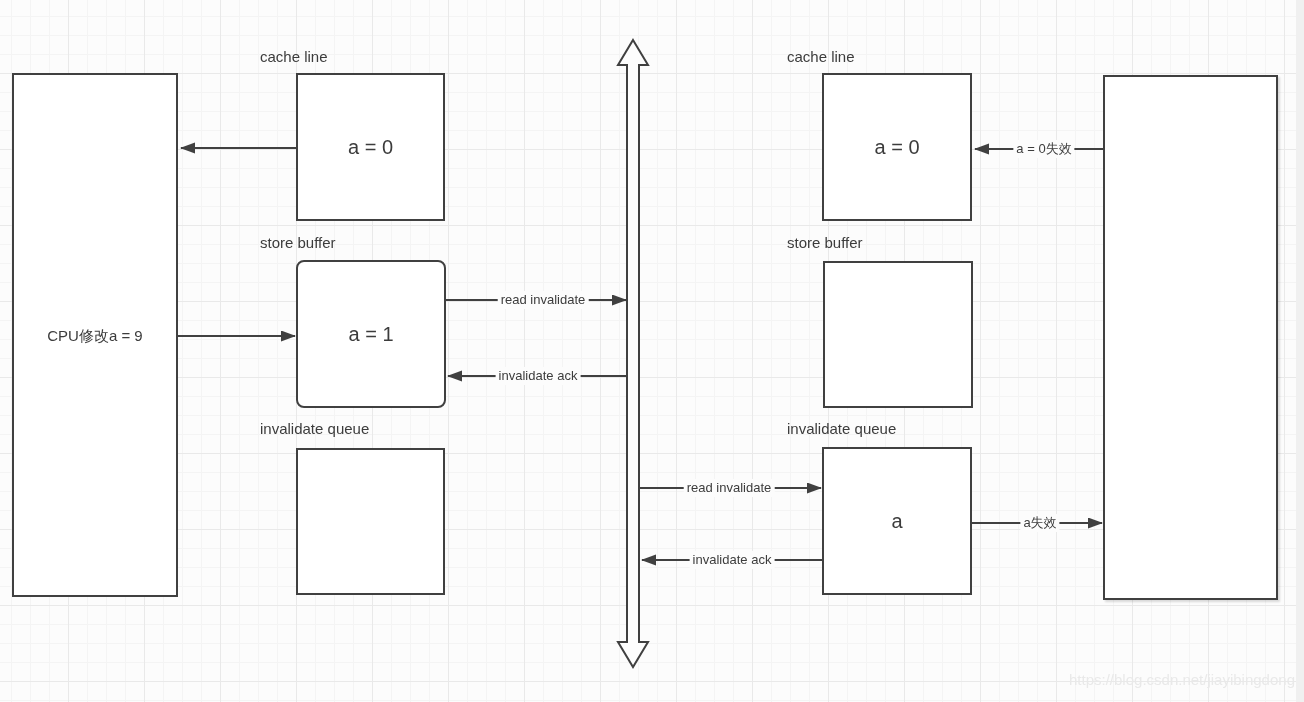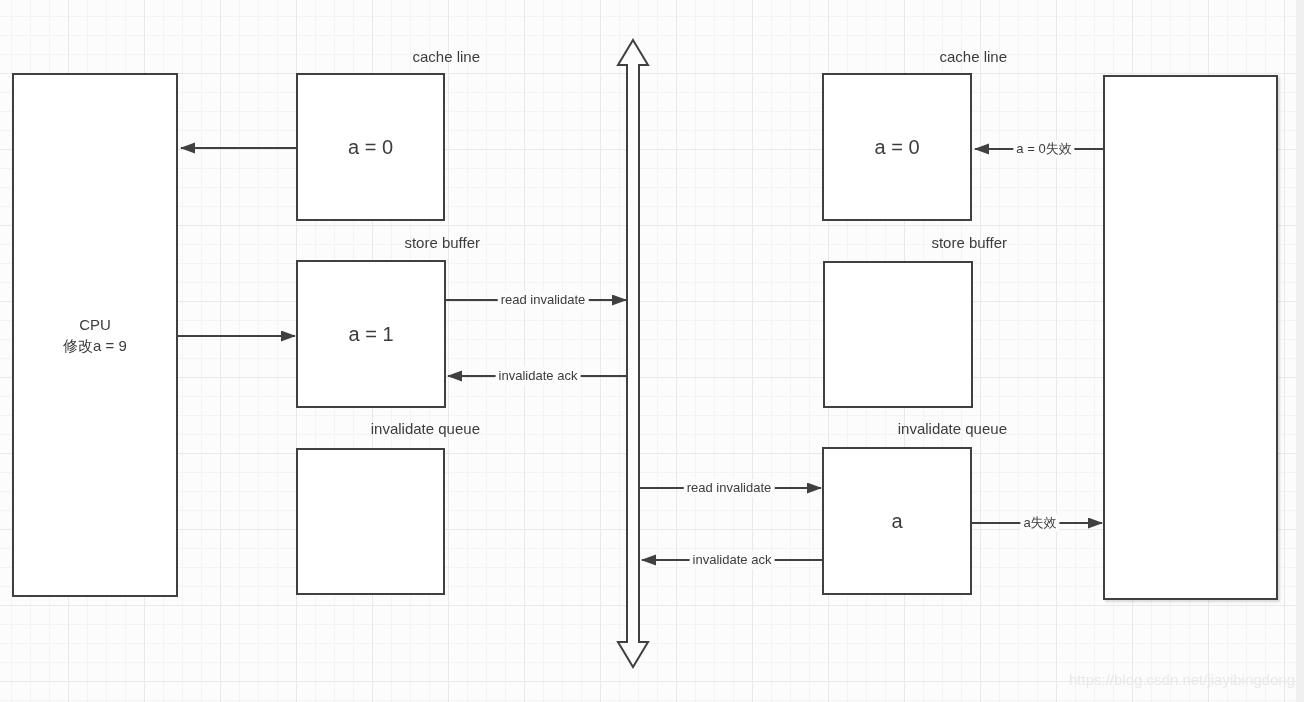--- a/index.html
+++ b/index.html
@@ -30,39 +30,39 @@
     box-sizing: border-box;
     background: #ffffff;
     border: 2px solid #404040;
     display: flex;
     align-items: center;
     justify-content: center;
     text-align: center;
     color: #3c3c3c;
     font-size: 20px;
   }
-  .box.tall { flex-direction: column; font-size: 15px; line-height: 21px; }
+  .box.tall { flex-direction: row; font-size: 15px; line-height: 21px; }
   .box.shadowed { box-shadow: 2px 2px 2px rgba(0,0,0,0.14); }
 
   .cpu-left   { left: 12px;   top: 73px; width: 166px; height: 524px; }
   .cpu-right  { left: 1103px; top: 75px; width: 175px; height: 525px; }
 
   .l-cache    { left: 296px; top: 73px;  width: 149px; height: 148px; }
-  .l-store    { left: 296px; top: 260px; width: 150px; height: 148px; }
+  .l-store    { left: 296px; top: 260px; width: 150px; height: 148px; border-radius: 8px; }
   .l-invq     { left: 296px; top: 448px; width: 149px; height: 147px; }
 
   .r-cache    { left: 822px; top: 73px;  width: 150px; height: 148px; }
   .r-store    { left: 823px; top: 261px; width: 150px; height: 147px; }
   .r-invq     { left: 822px; top: 447px; width: 150px; height: 148px; }
 
   .box-title {
     position: absolute;
     width: 220px;
     transform: translateX(-50%);
-    text-align: right;
+    text-align: left;
     color: #3c3c3c;
     font-size: 15px;
     line-height: 20px;
   }
   .t-l-cache { left: 370px; top: 47px; }
   .t-l-store { left: 370px; top: 233px; }
   .t-l-invq  { left: 370px; top: 419px; }
   .t-r-cache { left: 897px; top: 47px; }
   .t-r-store { left: 897px; top: 233px; }
   .t-r-invq  { left: 897px; top: 419px; }

